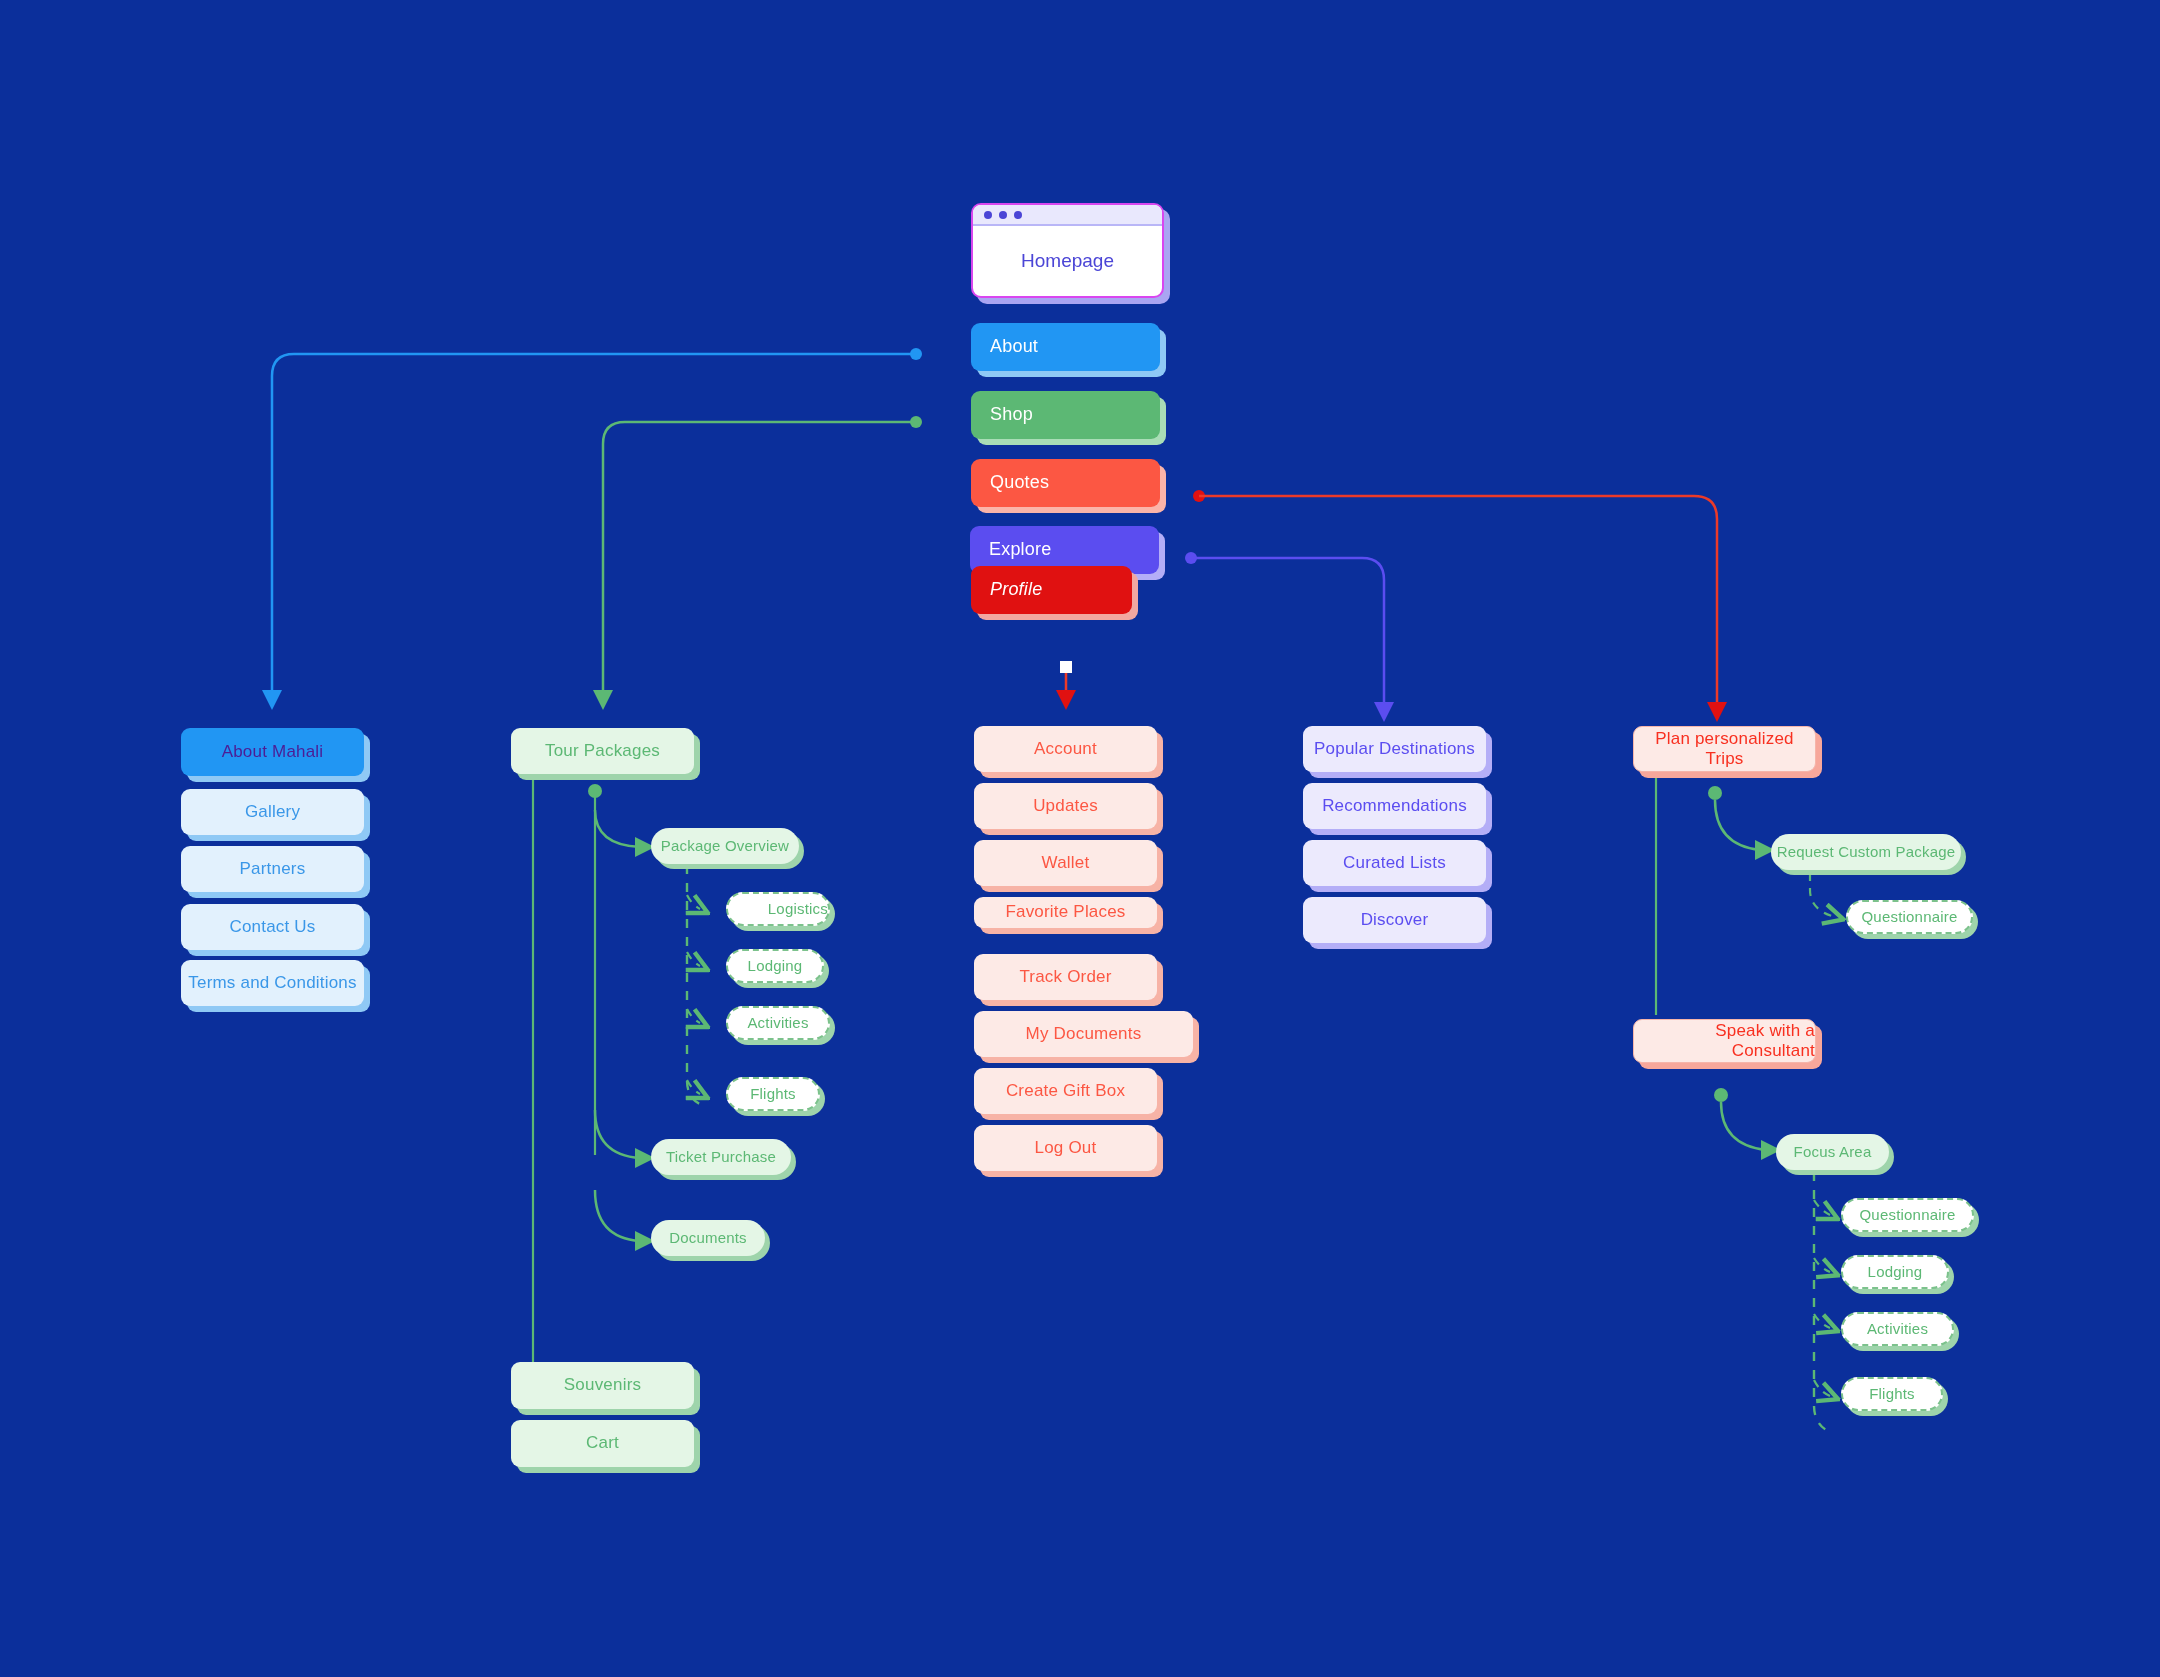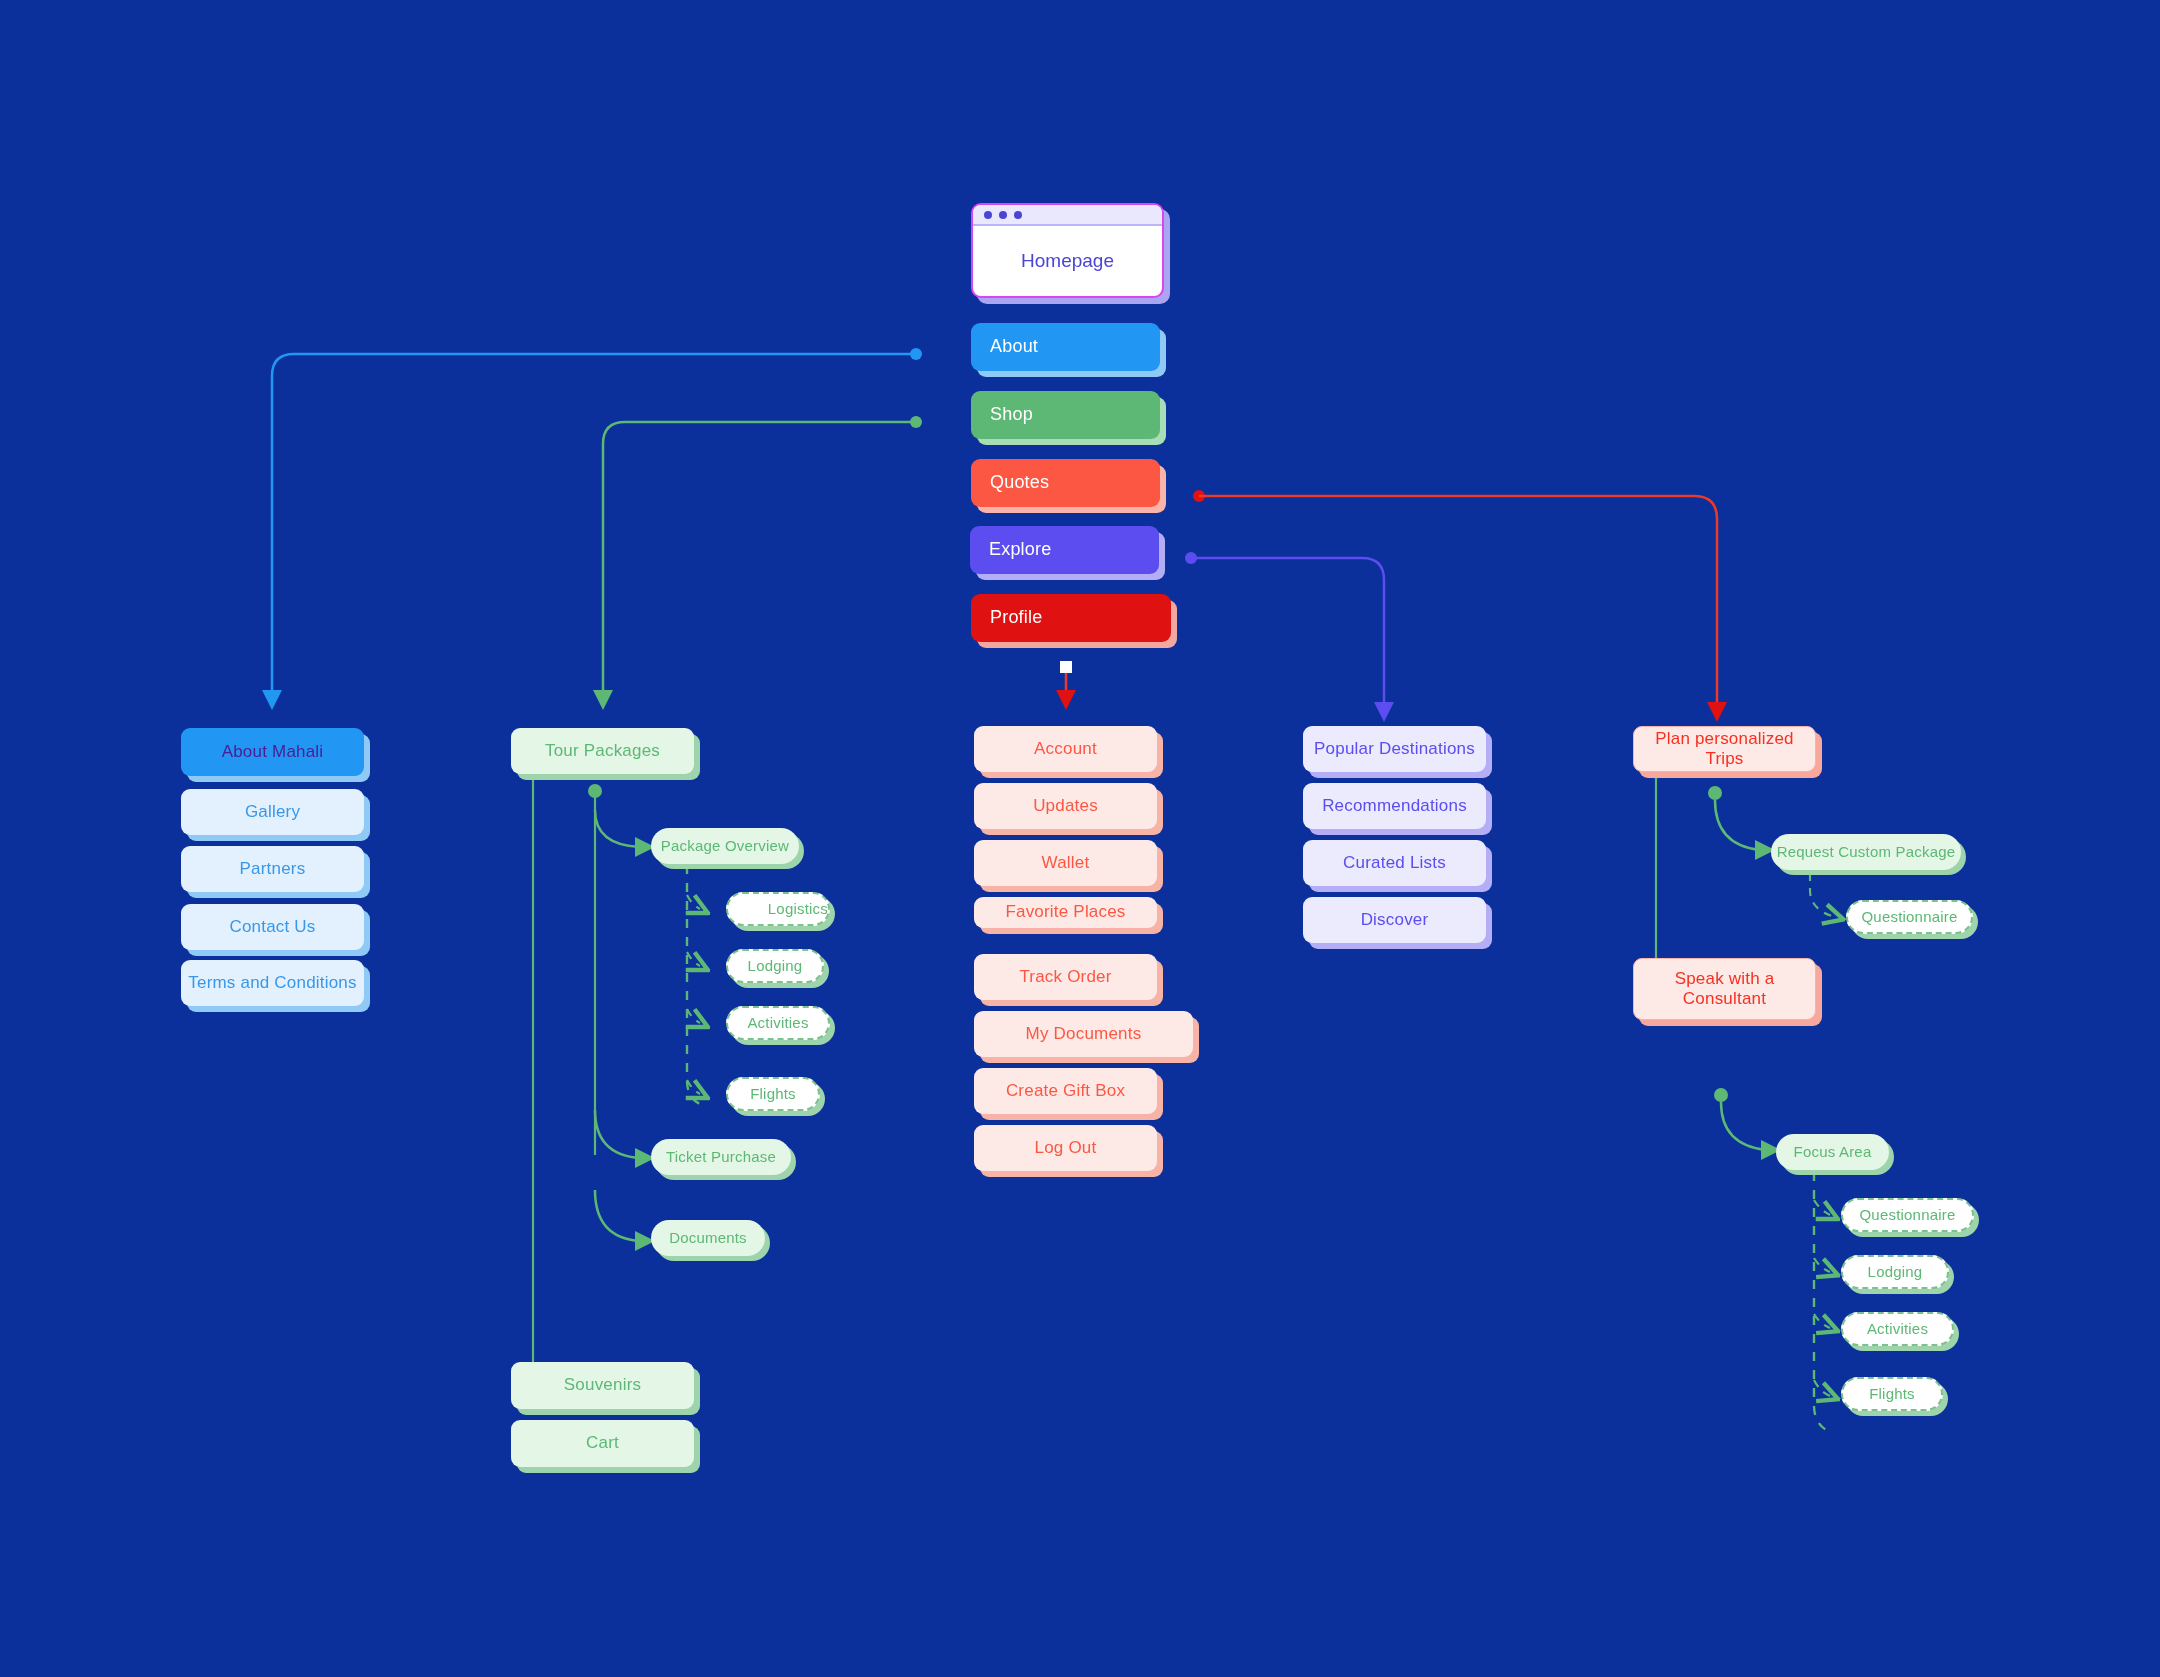--- a/index.html
+++ b/index.html
@@ -171,21 +171,21 @@
     </div>
   <div class="node navbtn shop" style="left:971px;top:391px;width:189px;height:48px;">
       <span>Shop</span>
     </div>
   <div class="node navbtn quotes" style="left:971px;top:459px;width:189px;height:48px;">
       <span>Quotes</span>
     </div>
   <div class="node navbtn explore" style="left:970px;top:526px;width:189px;height:48px;">
       <span>Explore</span>
     </div>
-  <div class="node navbtn profile" style="left:971px;top:594px;width:200px;height:48px;">
+  <div class="node navbtn profile" style="left:971px;top:566px;width:161px;height:48px;font-style:italic;">
       <span>Profile</span>
     </div>
 
   <div class="node card blue-solid" style="left:181px;top:728px;width:183px;height:48px;">
       <span>About Mahali</span>
     </div>
   <div class="node card blue-soft" style="left:181px;top:789px;width:183px;height:46px;">
       <span>Gallery</span>
     </div>
   <div class="node card blue-soft" style="left:181px;top:846px;width:183px;height:46px;">
@@ -273,21 +273,21 @@
   <div class="node card red-soft2" style="left:1633px;top:726px;width:183px;height:46px;">
       <span>Plan personalized Trips</span>
     </div>
   <div class="node pill green-fill" style="left:1771px;top:834px;width:190px;height:36px;">
       <span>Request Custom Package</span>
     </div>
   <div class="node pill green-dash" style="left:1846px;top:900px;width:127px;height:34px;">
       <span>Questionnaire</span>
     </div>
 
-  <div class="node card red-soft2" style="left:1633px;top:958px;width:183px;height:62px;">
+  <div class="node card red-soft2" style="left:1633px;top:1019px;width:183px;height:44px;text-align:right;">
       <span>Speak with a Consultant</span>
     </div>
 
   <div class="node pill green-fill" style="left:1776px;top:1134px;width:113px;height:36px;">
       <span>Focus Area</span>
     </div>
 
   <div class="node pill green-dash" style="left:1841px;top:1198px;width:133px;height:34px;">
       <span>Questionnaire</span>
     </div>

